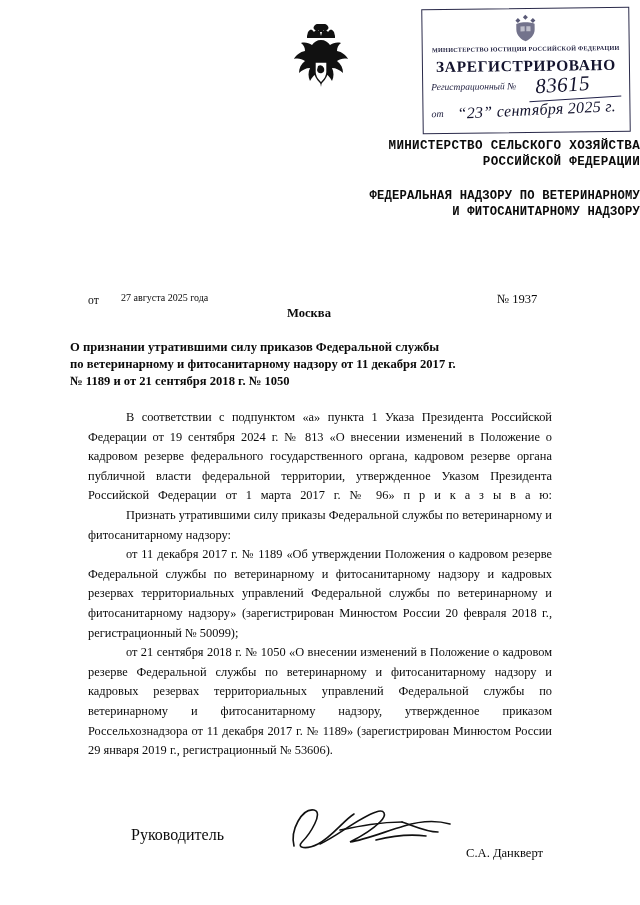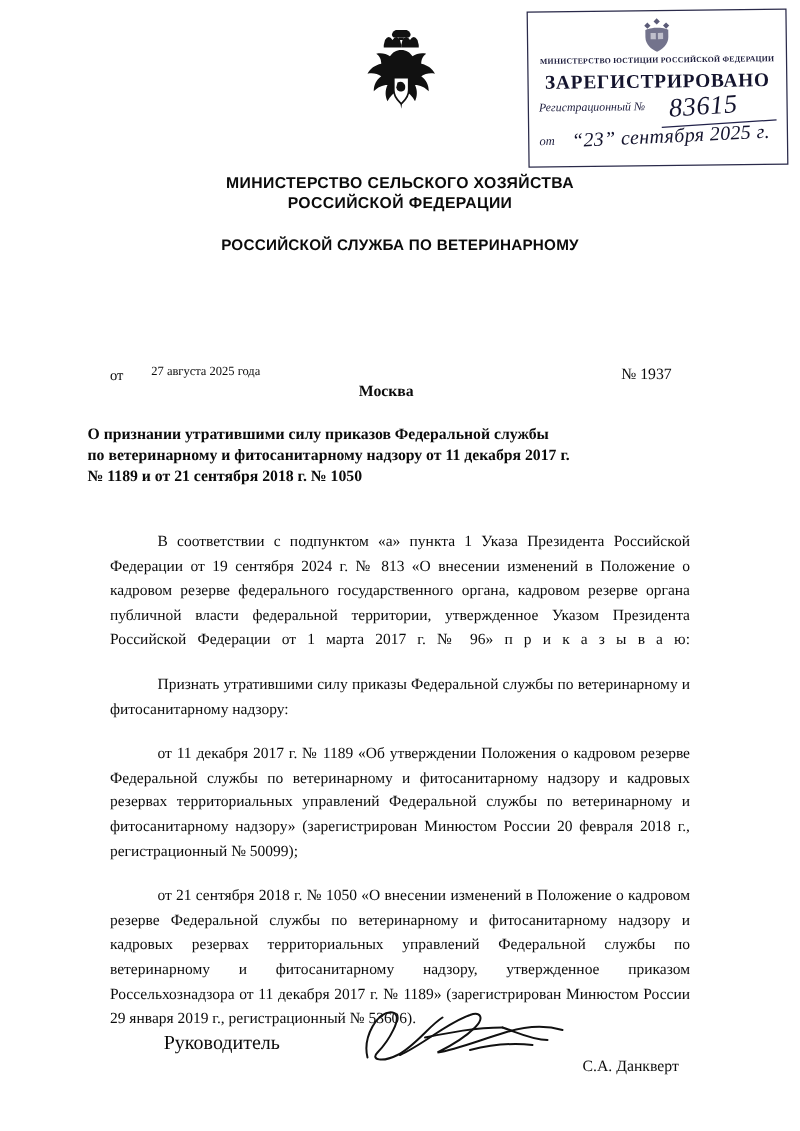--- a/index.html
+++ b/index.html
@@ -124,23 +124,23 @@
     left: 285px;
     width: 72px;
     height: 84px;
   }
 
   
   .hdr {
     position: absolute;
     left: 0;
     width: 100%;
-    text-align: center;
-    font-weight: bold;
-    font-family: Liberation Sans, sans-serif;
+    text-align: right;
+    font-weight: bold;
+    font-family: Liberation Mono, monospace;
   }
   .hdr-l1 { top: 139px; font-size: 12.6px; letter-spacing: .3px; }
   .hdr-l2 { top: 155px; font-size: 12.6px; letter-spacing: .3px; }
   .hdr-l3 { top: 189px; font-size: 12.2px; letter-spacing: .2px; }
   .hdr-l4 { top: 205px; font-size: 12.2px; letter-spacing: .2px; }
   .hdr-l5 { top: 223px; font-size: 11.4px; font-weight: bold; }
 
   .doc-type {
     position: absolute;
     top: 256px;
@@ -194,21 +194,21 @@
   .body-text {
     position: absolute;
     top: 408px;
     left: 88px;
     width: 464px;
     font-size: 12.4px;
     line-height: 19.6px;
     text-align: justify;
   }
   .body-text p {
-    margin: 16px 0 0 0;
+    margin: 0 0 0 0;
     text-indent: 38px;
     text-align: justify;
   }
   .body-text p.jfull {
     text-align-last: justify;
   }
 
   
   .sig-role {
     position: absolute;
@@ -272,21 +272,22 @@
         <path d="M36 16 c-4 0-7 2-9 5 c-3-2-7-3-11-2 c3 2 4 5 4 8 c-5 1-9 4-11 8 c4-1 8 0 11 2 c-4 3-6 7-6 12 c3-3 7-5 11-5 c-2 4-2 9 0 13 c2-4 5-7 9-9 c1 5 1 10 2 15 c1-5 1-10 2-15 c4 2 7 5 9 9 c2-4 2-9 0-13 c4 0 8 2 11 5 c0-5-2-9-6-12 c3-2 7-3 11-2 c-2-4-6-7-11-8 c0-3 1-6 4-8 c-4-1-8 0-11 2 c-2-3-5-5-9-5z"></path>
 
         <path d="M30 38 h12 v10 c0 6-4 9-6 11 c-2-2-6-5-6-11z" fill="#fff" stroke="#111" stroke-width="1.4"></path>
         <path d="M33 42 q4-2 6 2 q1 4-2 5 q-4 1-5-3z" fill="#111"></path>
       </g>
     </svg>
   </div>
 
   <div class="hdr hdr-l1">МИНИСТЕРСТВО СЕЛЬСКОГО ХОЗЯЙСТВА</div>
   <div class="hdr hdr-l2">РОССИЙСКОЙ ФЕДЕРАЦИИ</div>
-  <div class="hdr hdr-l3">РОССИЙСКОЙ СЛУЖБА ПО ВЕТЕРИНАРНОМУ</div>
+  <div class="hdr hdr-l3">ФЕДЕРАЛЬНАЯ НАДЗОРУ ПО ВЕТЕРИНАРНОМУ</div>
+  <div class="hdr hdr-l4">И ФИТОСАНИТАРНОМУ НАДЗОРУ</div>
 
 
   <div class="meta-ot">от</div>
   <div class="meta-date">27 августа 2025 года</div>
   <div class="meta-city">Москва</div>
   <div class="meta-num">№ 1937</div>
 
   <div class="title">
     <div>О признании утратившими силу приказов Федеральной службы</div>
     <div>по ветеринарному и фитосанитарному надзору от 11 декабря 2017 г.</div>

